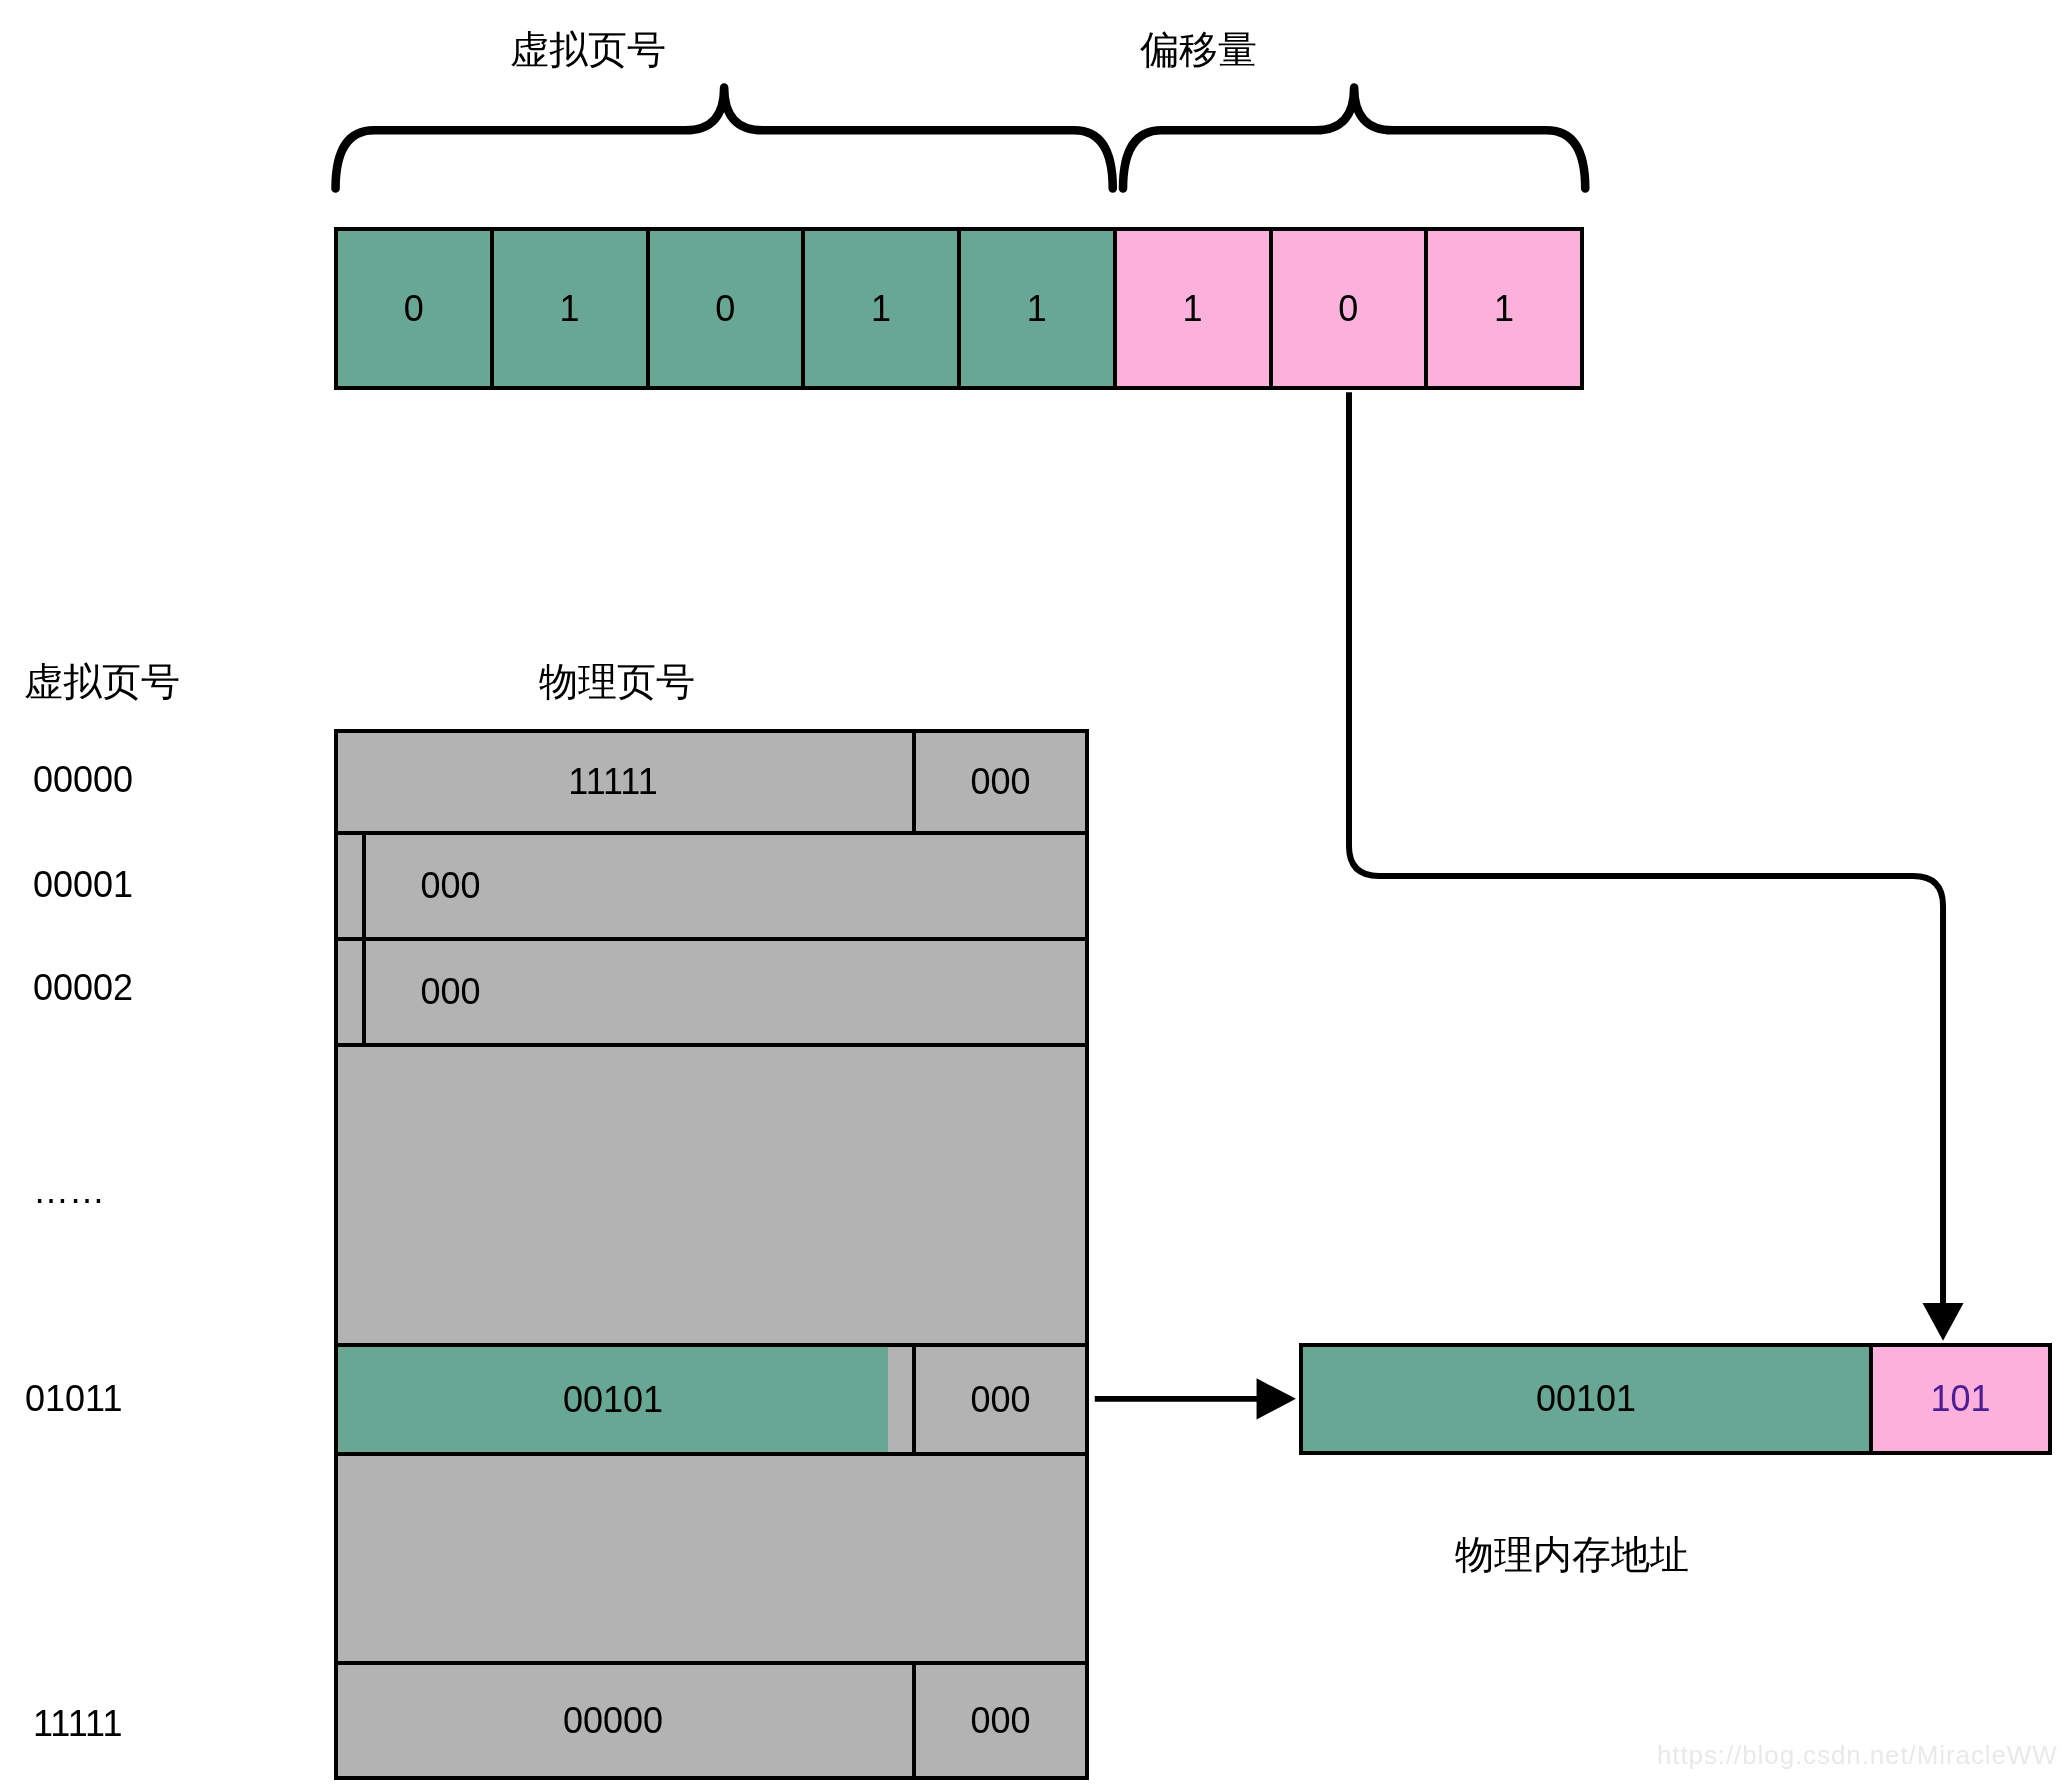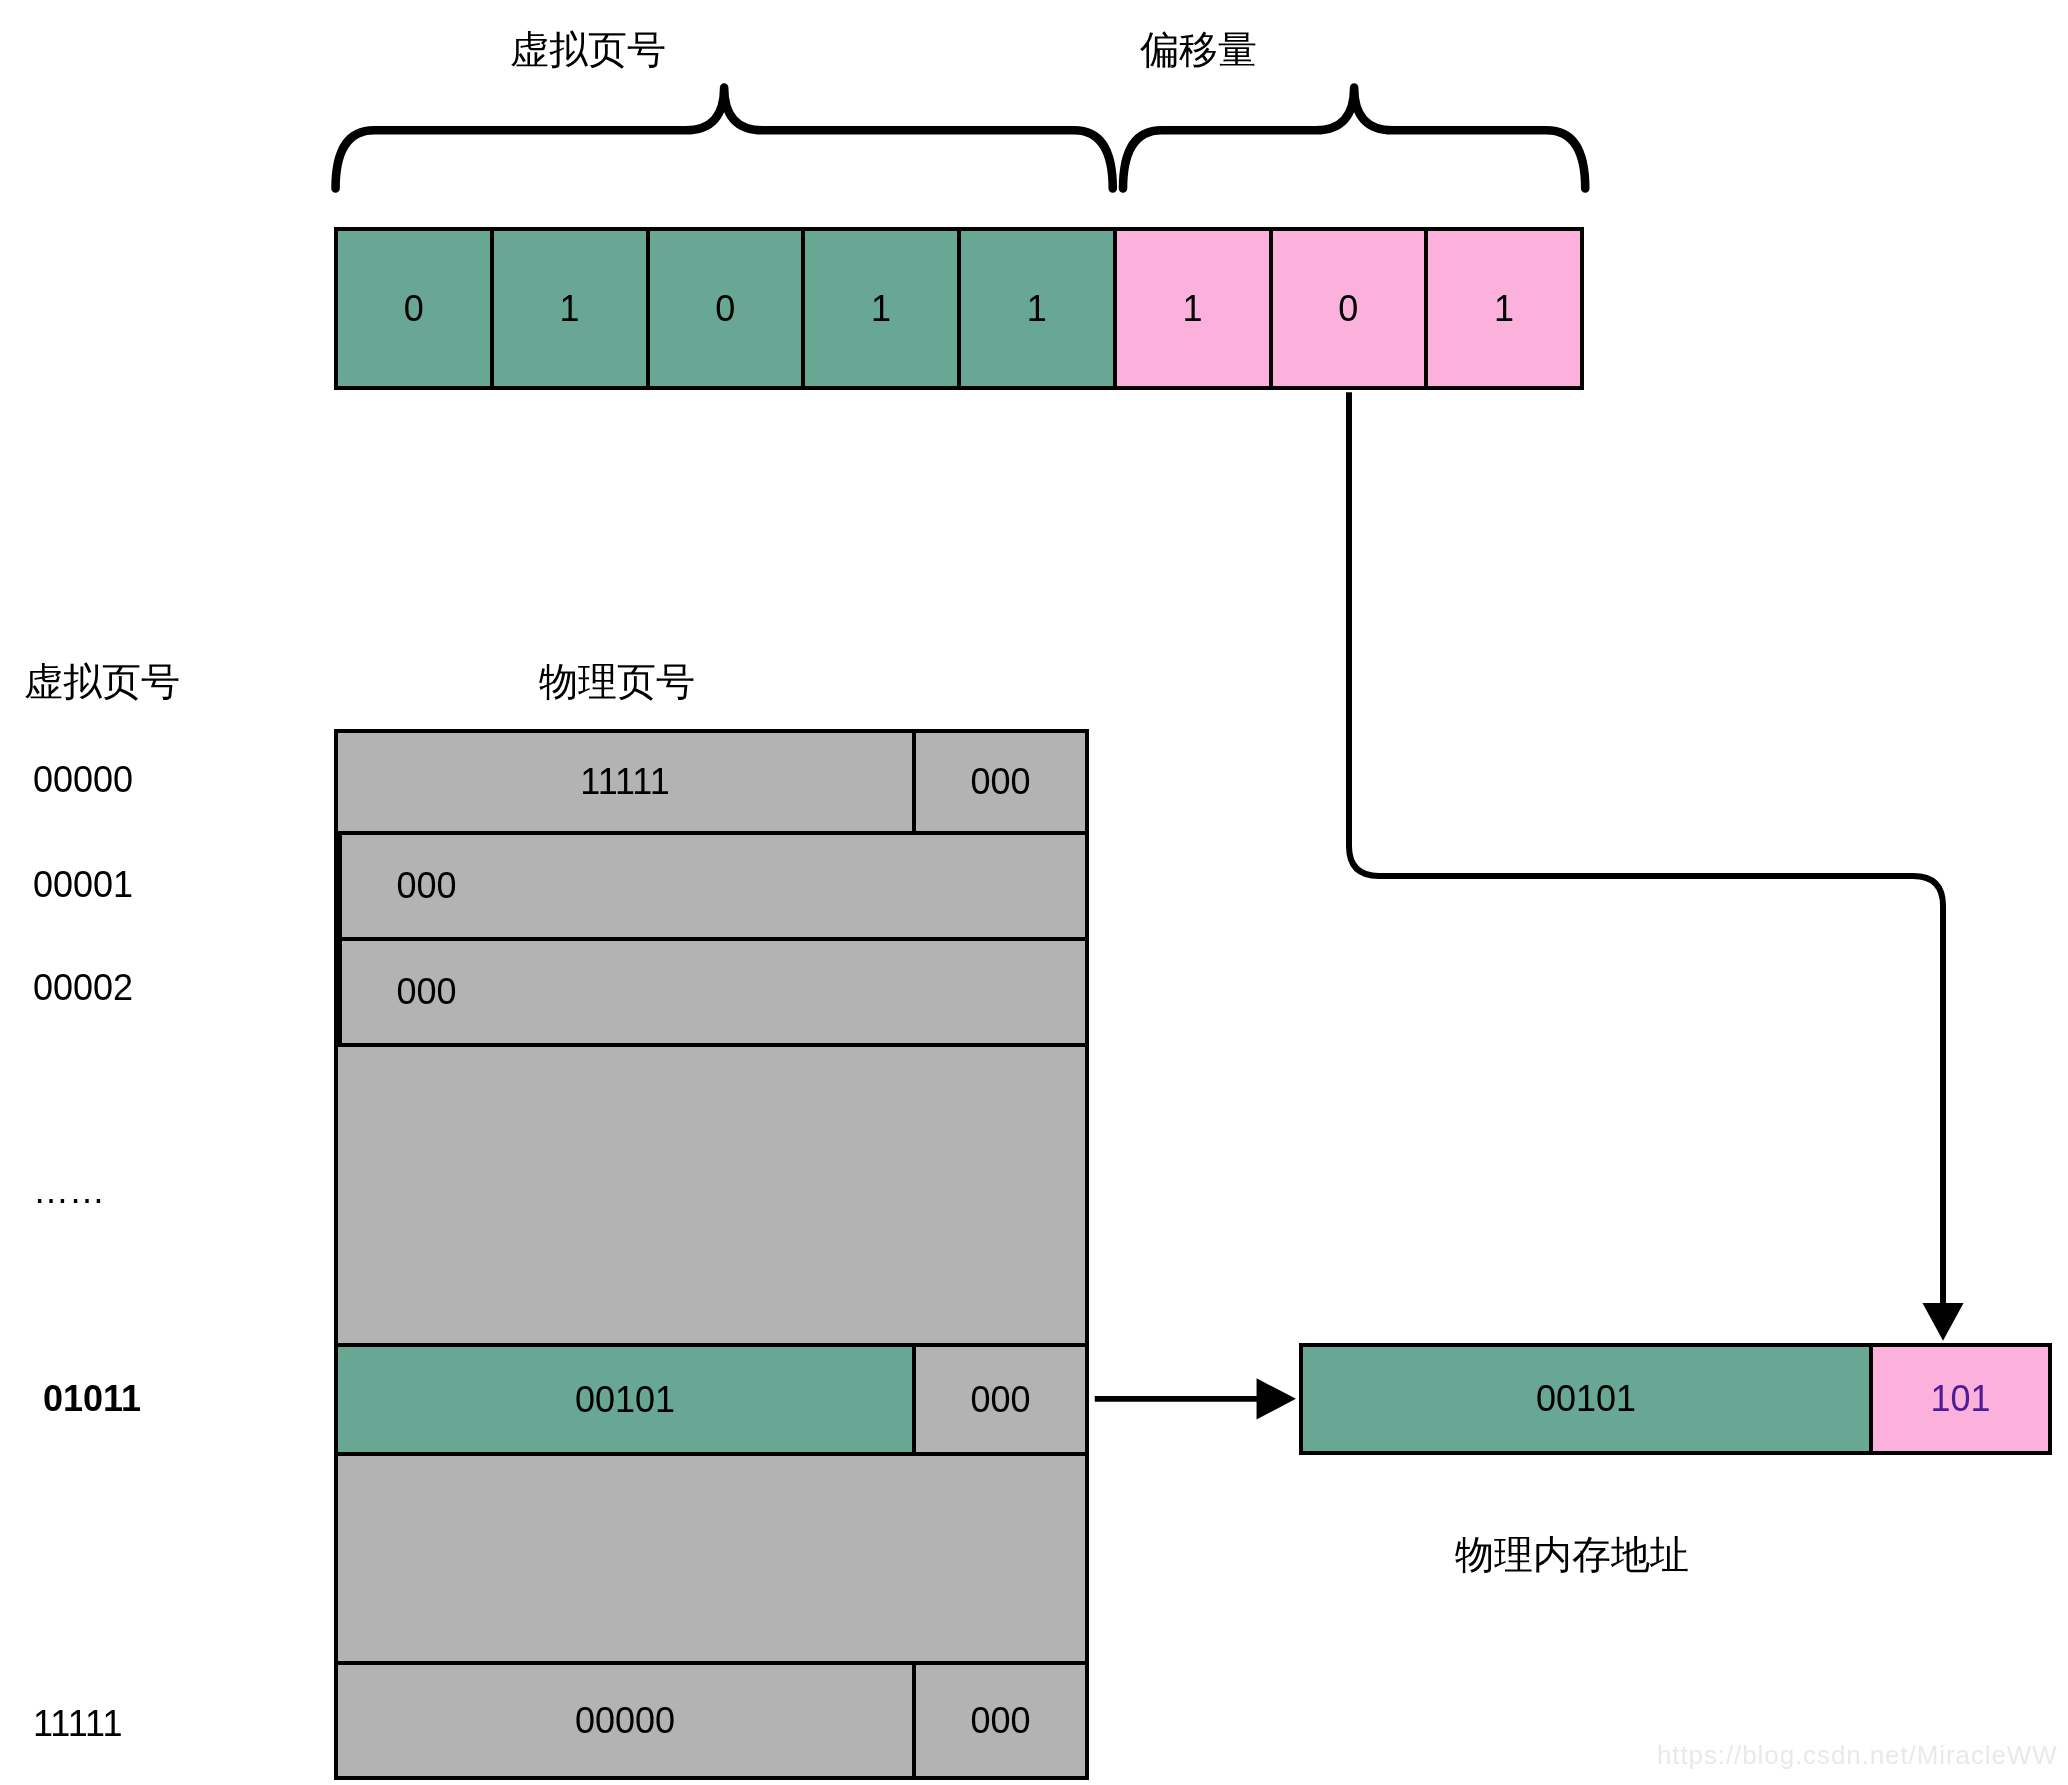--- a/index.html
+++ b/index.html
@@ -82,20 +82,21 @@
   }
   .pt-cell-off {
     width: 173px;
     border-left: 4.3px solid var(--line);
     display: flex;
     align-items: center;
     justify-content: center;
     font-size: 36px;
     color: #000;
     background: var(--gray);
+    margin-left: 24px;
   }
   .pt-gap { background: var(--gray); flex: none; }
   .pt-row.highlight .pt-cell-ppn { background: var(--green); }
 
   
   .phys-box {
     position: absolute;
     left: 1299px; top: 1343px;
     width: 753px; height: 112px;
     border: 4.3px solid var(--line);
@@ -162,21 +163,21 @@
     <div class="bit-cell off">1</div>
   </div>
 
   <div class="label label-lg" style="left:24px; top:656px; width:257px;">虚拟页号</div>
   <div class="label label-lg" style="left:539px; top:656px; width:257px;">物理页号</div>
 
   <div class="label label-num" style="left:33px; top:754px;  width:240px;">00000</div>
   <div class="label label-num" style="left:33px; top:859px; width:240px;">00001</div>
   <div class="label label-num" style="left:33px; top:962px; width:240px;">00002</div>
   <div class="label label-num" style="left:33px; top:1165px; width:240px;">……</div>
-  <div class="label label-num" style="left:43px; top:1373px; width:240px;font-weight:bold;">01011</div>
+  <div class="label label-num" style="left:25px; top:1373px; width:240px;">01011</div>
   <div class="label label-num" style="left:33px; top:1698px; width:240px;">11111</div>
 
   <div class="page-table">
     <div class="pt-row" style="height:98px;">
       <div class="pt-cell-ppn">11111</div>
       <div class="pt-cell-off">000</div>
     </div>
     <div class="pt-row" style="height:106px;">
       <div class="pt-cell-off">000</div>
     </div>

